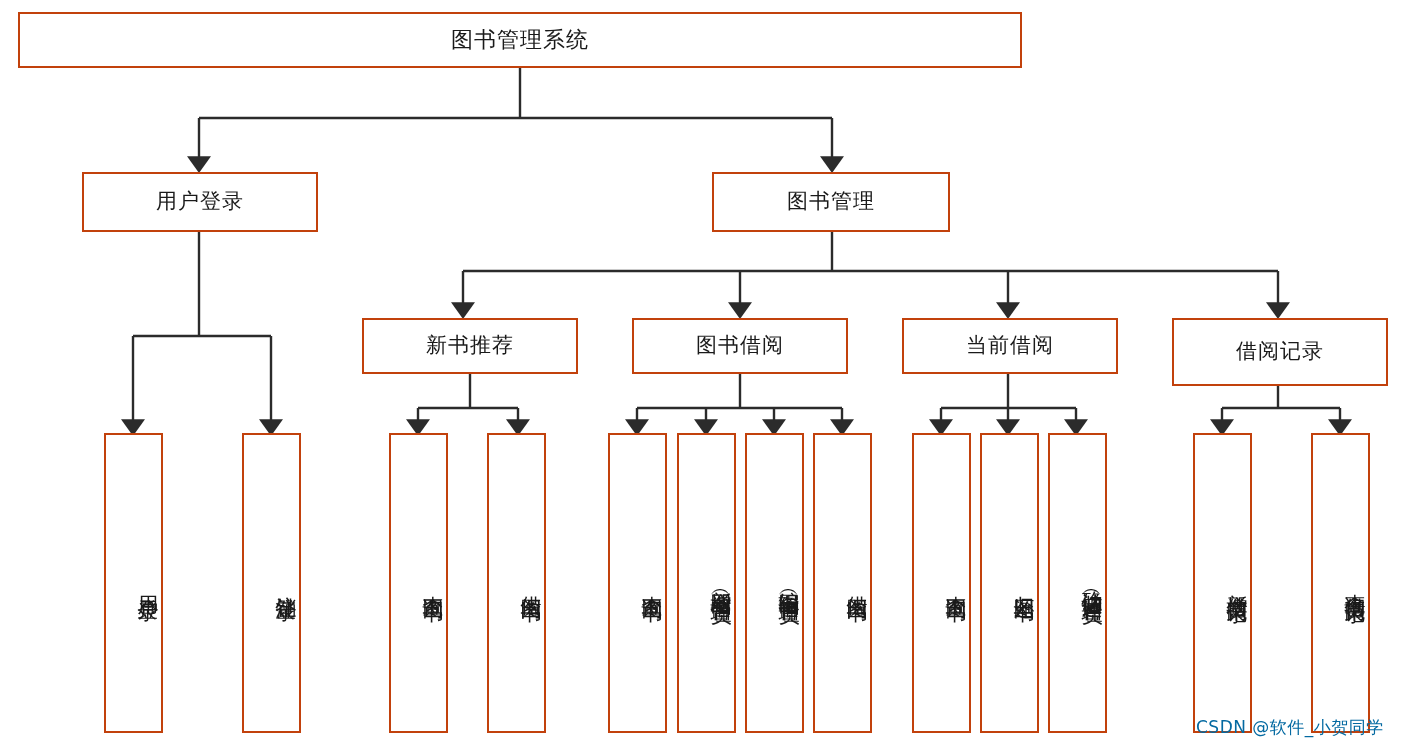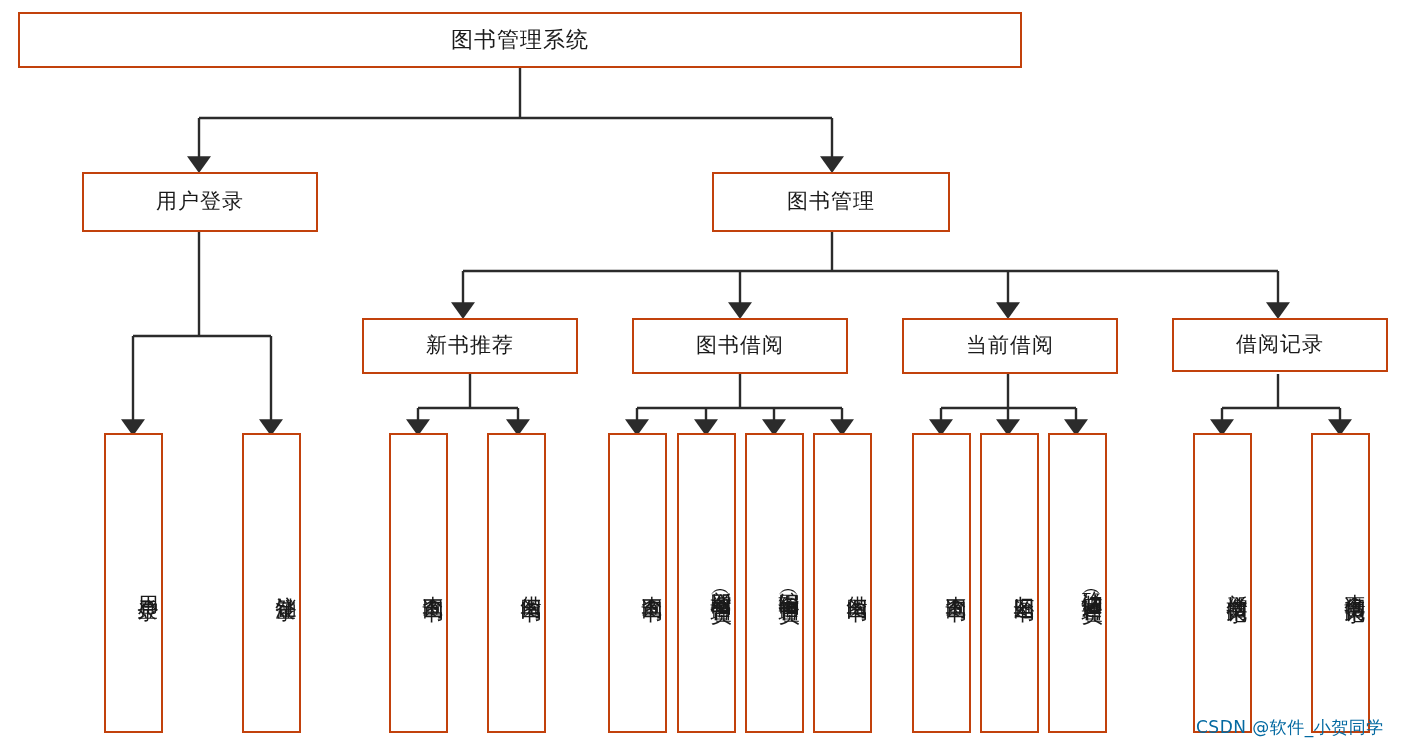--- a/index.html
+++ b/index.html
@@ -139,21 +139,21 @@
   </div>
 
   <div class="node node-h" style="left:362px; top:318px; width:216px; height:56px;">
     <span>新书推荐</span>
   </div>
 
   <div class="node node-h" style="left:902px; top:318px; width:216px; height:56px;">
     <span>当前借阅</span>
   </div>
 
-  <div class="node node-h" style="left:1172px; top:318px; width:216px; height:54px;">
+  <div class="node node-h" style="left:1172px; top:318px; width:216px; height:68px;">
     <span>借阅记录</span>
   </div>
 
   <div class="node node-v node-leaf" style="left:104px; top:433px; width:59px; height:300px;">
     <span>用户登录</span>
   </div>
 
   <div class="node node-v node-leaf" style="left:242px; top:433px; width:59px; height:300px;">
     <span>注销登录</span>
   </div>

